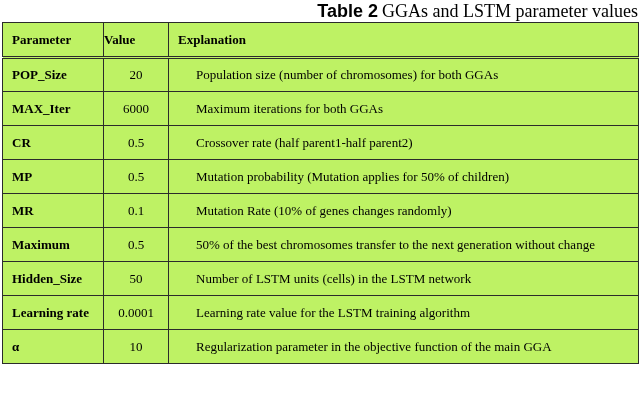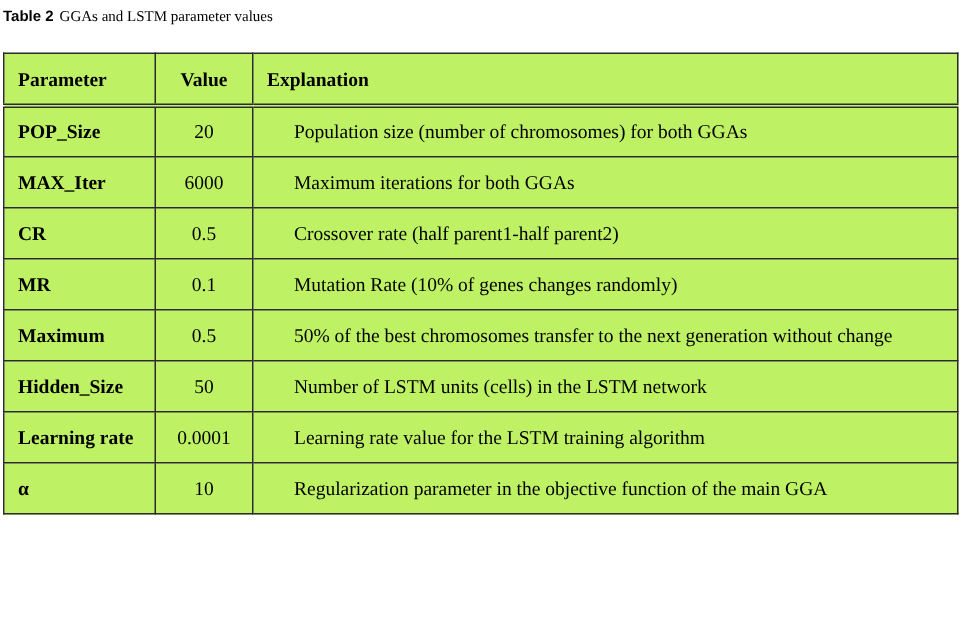--- a/index.html
+++ b/index.html
@@ -10,24 +10,24 @@
     font-family: "Liberation Serif", serif;
     color: #000;
     overflow: hidden;
   }
   .page {
     width: 640px;
     height: 411px;
     padding: 3px 2px 0 2px;
   }
   .caption {
-    text-align: left;
-    font-size: 10px;
+    text-align: right;
+    font-size: 18px;
     line-height: 17px;
-    margin-bottom: 15px;
+    margin-bottom: 2px;
     white-space: nowrap;
   }
   .caption-label {
     font-family: "Liberation Sans", sans-serif;
     font-weight: bold;
     margin-right: 4px;
   }
   table.params {
     width: 636px;
     border-collapse: collapse;
@@ -44,21 +44,21 @@
     background: #bef264;
   }
   table.params thead th {
     height: 35px;
     font-weight: bold;
     text-align: left;
     padding-left: 9px;
     border-bottom: 3px double #2b2b2b;
   }
   table.params thead th.h-value {
-    text-align: center;
+    text-align: left;
     padding-left: 0;
     font-family: Liberation Serif, serif;
   }
   table.params tbody td {
     height: 34px;
   }
   td.param {
     font-weight: bold;
     padding-left: 9px;
   }
@@ -102,20 +102,25 @@
         <td class="param">MAX_Iter</td>
         <td class="val">6000</td>
         <td class="expl">Maximum iterations for both GGAs</td>
       </tr>
       <tr>
         <td class="param">CR</td>
         <td class="val">0.5</td>
         <td class="expl">Crossover rate (half parent1-half parent2)</td>
       </tr>
       <tr>
+        <td class="param">MP</td>
+        <td class="val">0.5</td>
+        <td class="expl">Mutation probability (Mutation applies for 50% of children)</td>
+      </tr>
+      <tr>
         <td class="param">MR</td>
         <td class="val">0.1</td>
         <td class="expl">Mutation Rate (10% of genes changes randomly)</td>
       </tr>
       <tr>
         <td class="param">Maximum</td>
         <td class="val">0.5</td>
         <td class="expl">50% of the best chromosomes transfer to the next generation without change</td>
       </tr>
       <tr>

